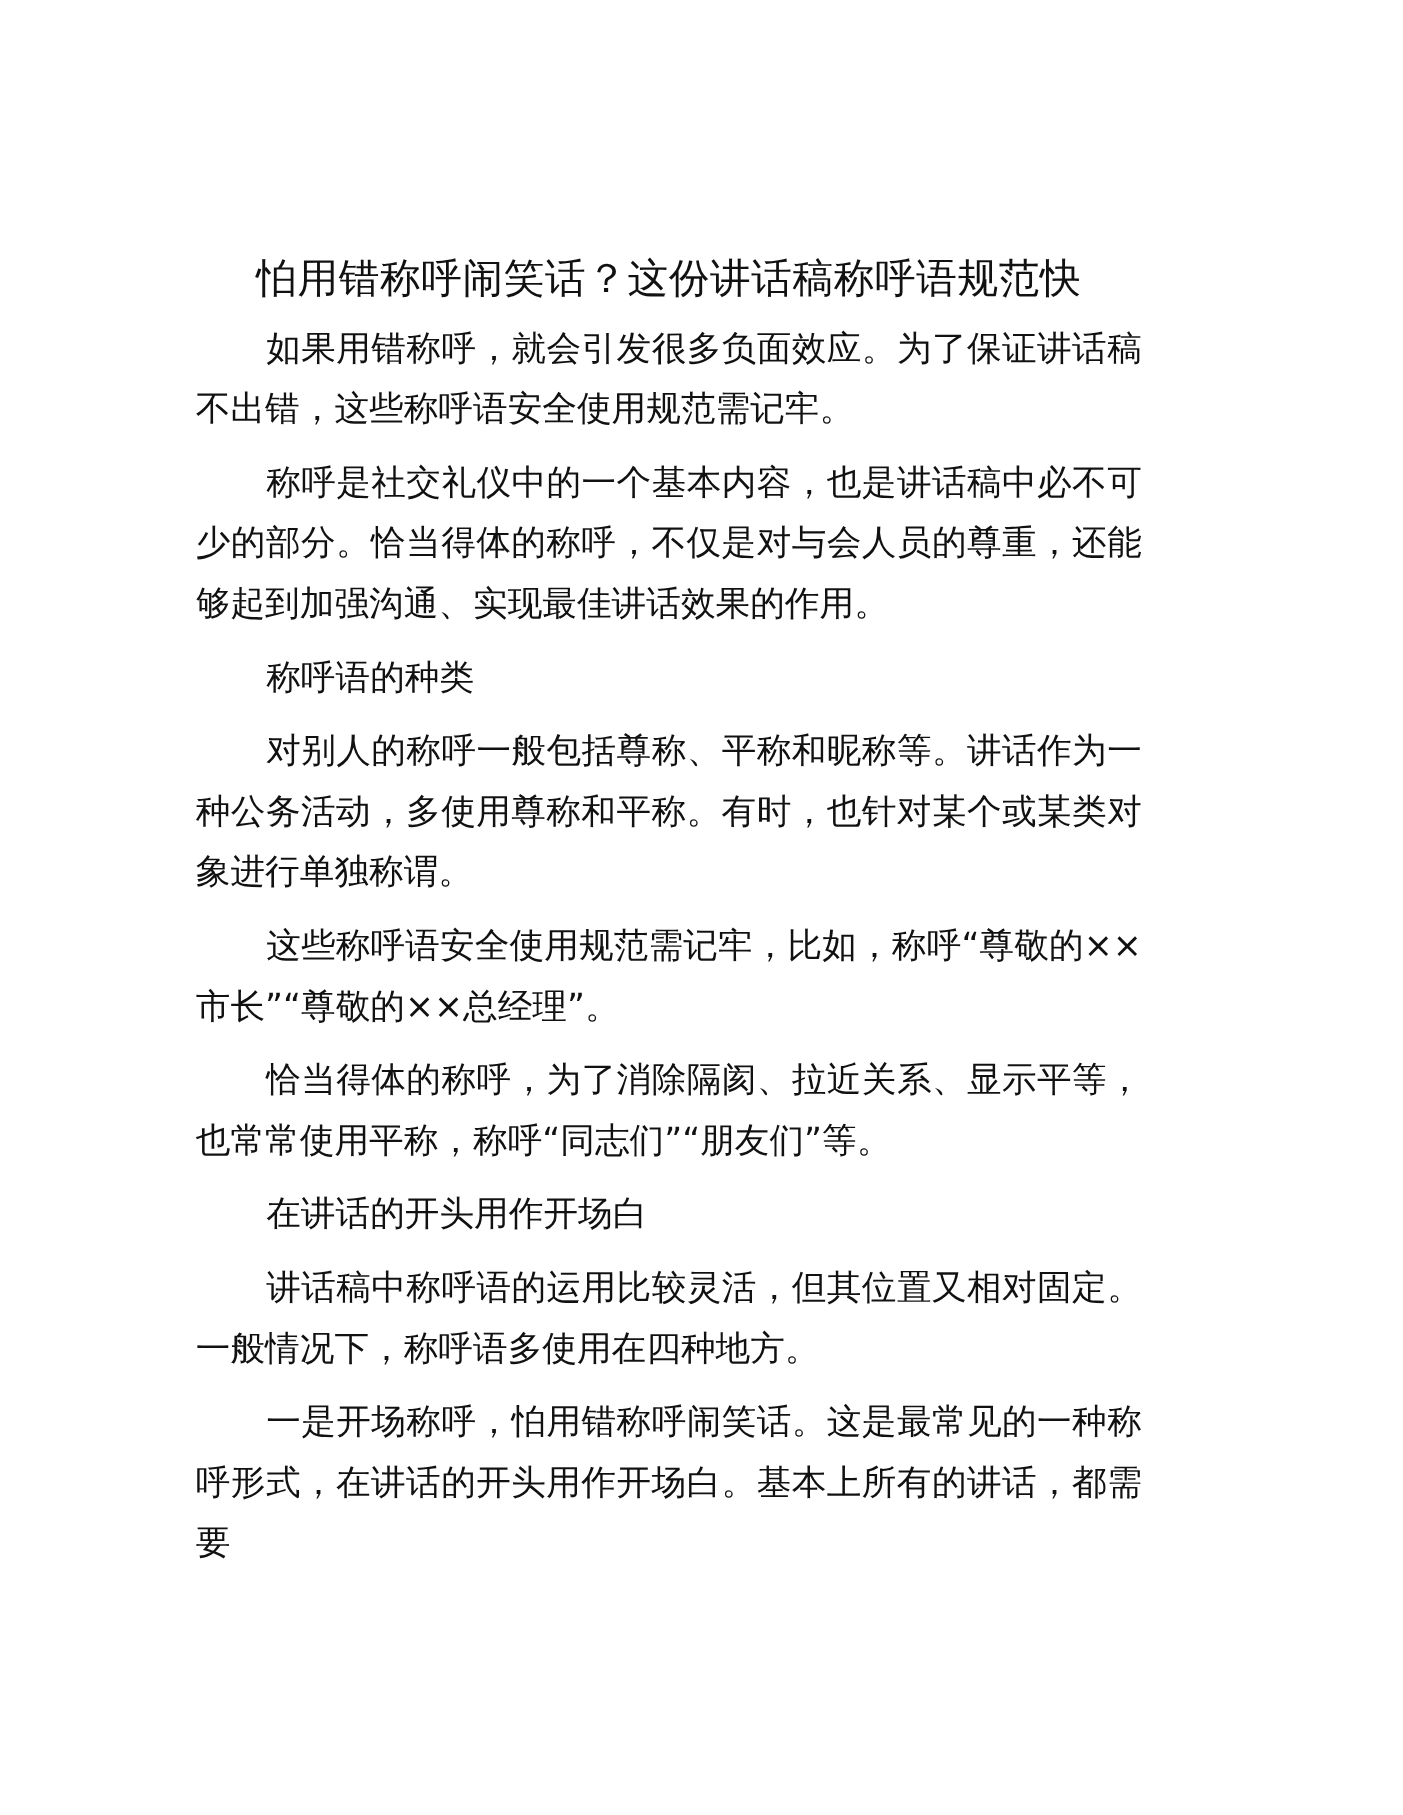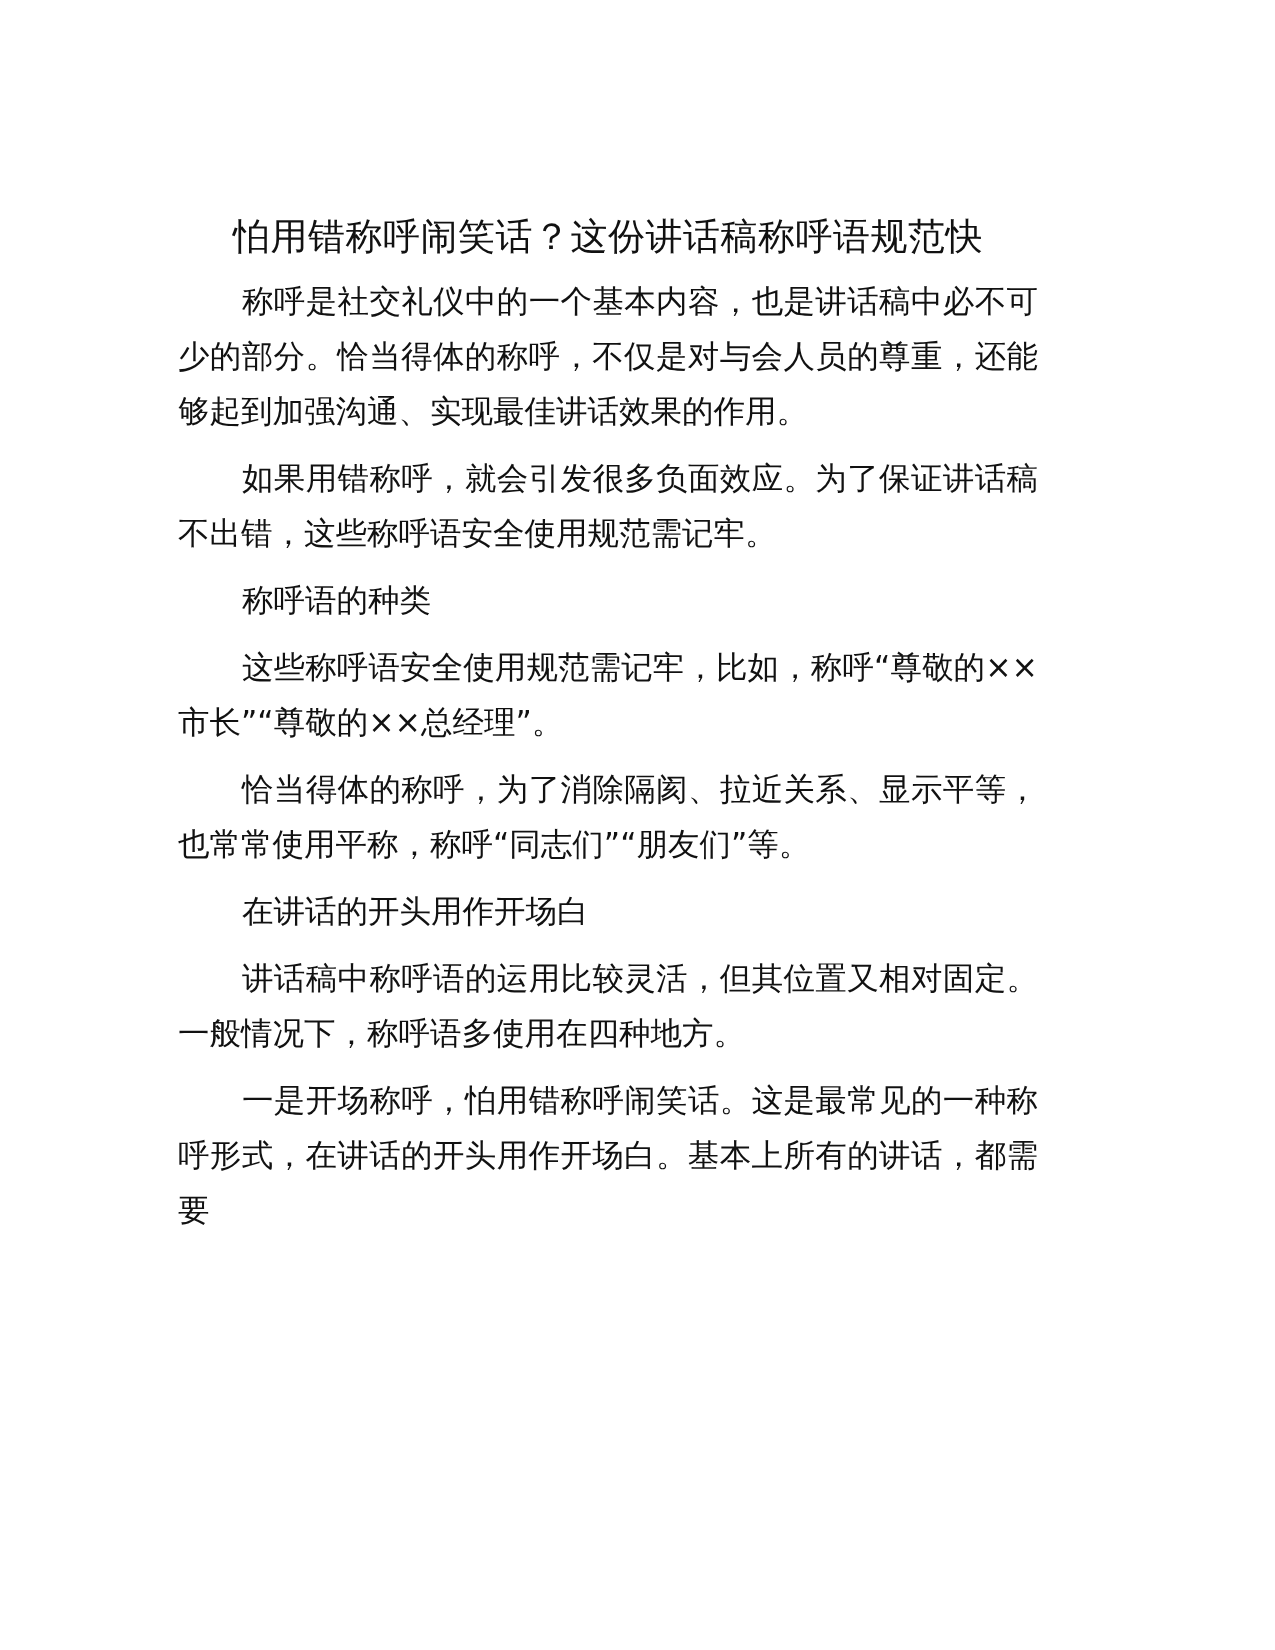--- a/index.html
+++ b/index.html
@@ -11,21 +11,21 @@
       width: 1275px;
       height: 1650px;
       position: relative;
       overflow: hidden;
       font-family: "DejaVu Sans", "Liberation Sans", sans-serif;
       color: #111111;
     }
     .page {
       position: absolute;
       left: 178px;
-      top: 208px;
+      top: 224px;
       width: 860px;
     }
     .title {
       margin: 0;
       text-align: center;
       font-size: 37px;
       font-weight: normal;
       line-height: 58px;
       letter-spacing: 0.5px;
       color: #111111;
@@ -51,22 +51,23 @@
   </style>
 </head>
 <body>
 
 <div class="page">
   <h1 class="title">
     <span class="title-line">怕用错称呼闹笑话？这份讲话稿称呼语规范快</span>
   </h1>
 
   <div class="body">
+    <p class="para">如果用错称呼，就会引发很多负面效应。为了保证讲话稿不出错，这些称呼语安全使用规范需记牢。</p>
     <p class="para">称呼是社交礼仪中的一个基本内容，也是讲话稿中必不可少的部分。恰当得体的称呼，不仅是对与会人员的尊重，还能够起到加强沟通、实现最佳讲话效果的作用。</p>
-    <p class="para">如果用错称呼，就会引发很多负面效应。为了保证讲话稿不出错，这些称呼语安全使用规范需记牢。</p>
     <p class="para heading">称呼语的种类</p>
+    <p class="para">对别人的称呼一般包括尊称、平称和昵称等。讲话作为一种公务活动，多使用尊称和平称。有时，也针对某个或某类对象进行单独称谓。</p>
     <p class="para">这些称呼语安全使用规范需记牢，比如，称呼“尊敬的××市长”“尊敬的××总经理”。</p>
     <p class="para">恰当得体的称呼，为了消除隔阂、拉近关系、显示平等，也常常使用平称，称呼“同志们”“朋友们”等。</p>
     <p class="para heading">在讲话的开头用作开场白</p>
     <p class="para">讲话稿中称呼语的运用比较灵活，但其位置又相对固定。一般情况下，称呼语多使用在四种地方。</p>
     <p class="para">一是开场称呼，怕用错称呼闹笑话。这是最常见的一种称呼形式，在讲话的开头用作开场白。基本上所有的讲话，都需要</p>
   </div>
 </div>
 
 </body></html>

